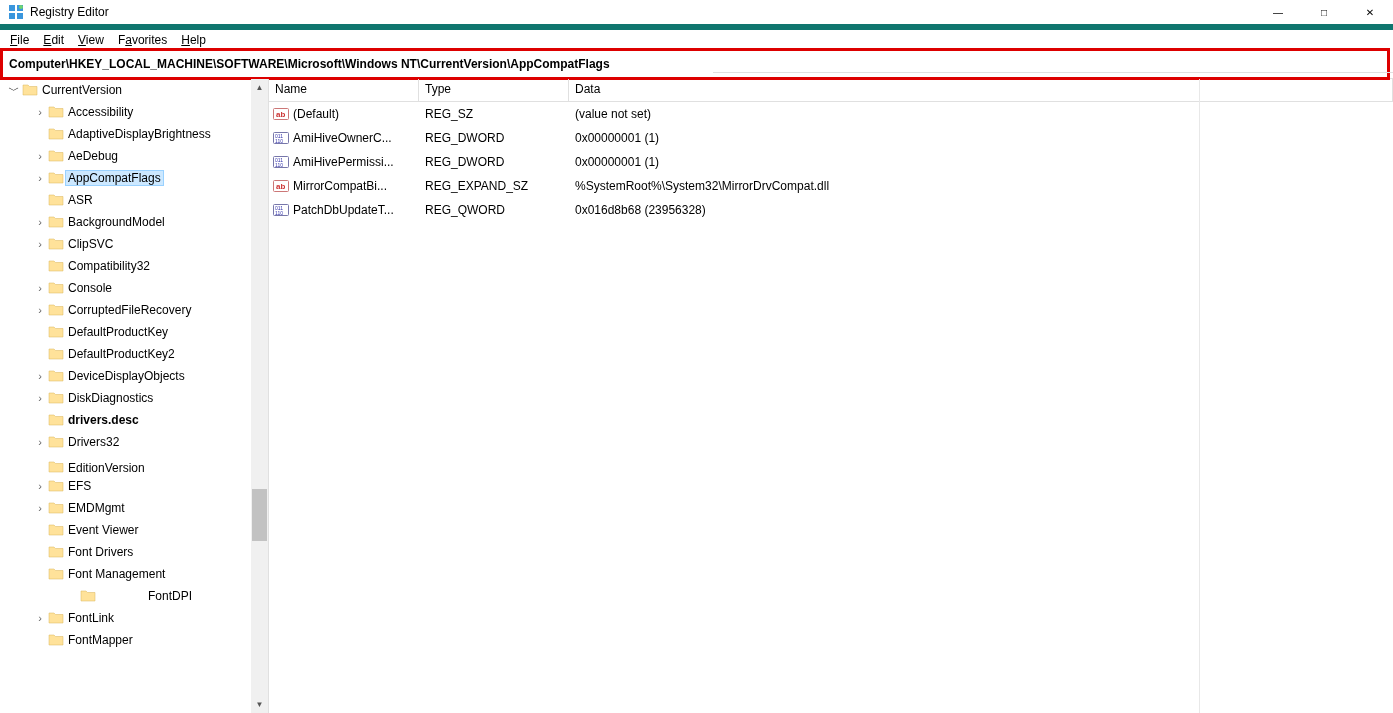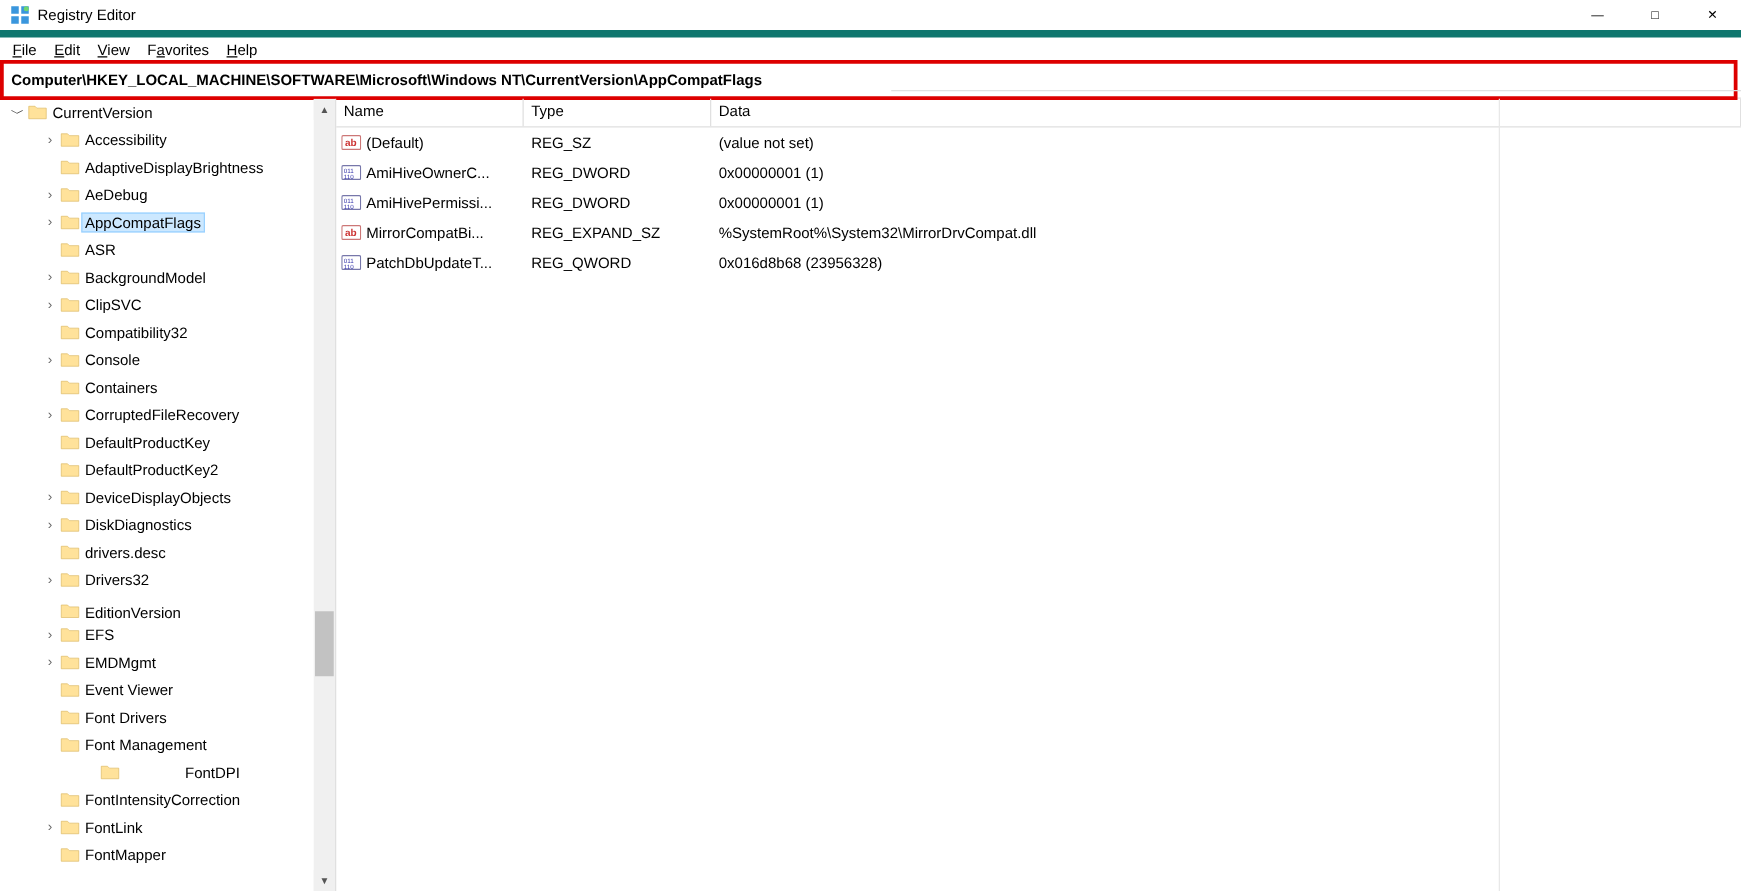--- a/index.html
+++ b/index.html
@@ -276,27 +276,20 @@
           <span>Compatibility32</span>
         </div>
         <div class="tree-item" style="padding-left: 32px;">
           <span class="chevron">›</span>
           <svg class="folder-icon">
             <use href="#folder-g"></use>
           </svg>
           <span>Console</span>
         </div>
         <div class="tree-item" style="padding-left: 32px;">
-          <span class="chevron"></span>
-          <svg class="folder-icon">
-            <use href="#folder-g"></use>
-          </svg>
-          <span>Containers</span>
-        </div>
-        <div class="tree-item" style="padding-left: 32px;">
           <span class="chevron">›</span>
           <svg class="folder-icon">
             <use href="#folder-g"></use>
           </svg>
           <span>CorruptedFileRecovery</span>
         </div>
         <div class="tree-item" style="padding-left: 32px;">
           <span class="chevron"></span>
           <svg class="folder-icon">
             <use href="#folder-g"></use>
@@ -317,21 +310,21 @@
           </svg>
           <span>DeviceDisplayObjects</span>
         </div>
         <div class="tree-item" style="padding-left: 32px;">
           <span class="chevron">›</span>
           <svg class="folder-icon">
             <use href="#folder-g"></use>
           </svg>
           <span>DiskDiagnostics</span>
         </div>
-        <div class="tree-item" style="padding-left: 32px;">
+        <div class="tree-item" style="padding-left: 32px; font-weight: bold;">
           <span class="chevron"></span>
           <svg class="folder-icon">
             <use href="#folder-g"></use>
           </svg>
           <span>drivers.desc</span>
         </div>
         <div class="tree-item" style="padding-left: 32px;">
           <span class="chevron">›</span>
           <svg class="folder-icon">
             <use href="#folder-g"></use>
@@ -379,27 +372,20 @@
             <use href="#folder-g"></use>
           </svg>
           <span>Font Management</span>
         </div>
         <div class="tree-item" style="padding-left: 16px; gap: 48px;">
           <span class="chevron"></span>
           <svg class="folder-icon">
             <use href="#folder-g"></use>
           </svg>
           <span>FontDPI</span>
-        </div>
-        <div class="tree-item" style="padding-left: 32px;">
-          <span class="chevron"></span>
-          <svg class="folder-icon">
-            <use href="#folder-g"></use>
-          </svg>
-          <span>FontIntensityCorrection</span>
         </div>
         <div class="tree-item" style="padding-left: 32px;">
           <span class="chevron">›</span>
           <svg class="folder-icon">
             <use href="#folder-g"></use>
           </svg>
           <span>FontLink</span>
         </div>
         <div class="tree-item" style="padding-left: 32px;">
           <span class="chevron"></span>

